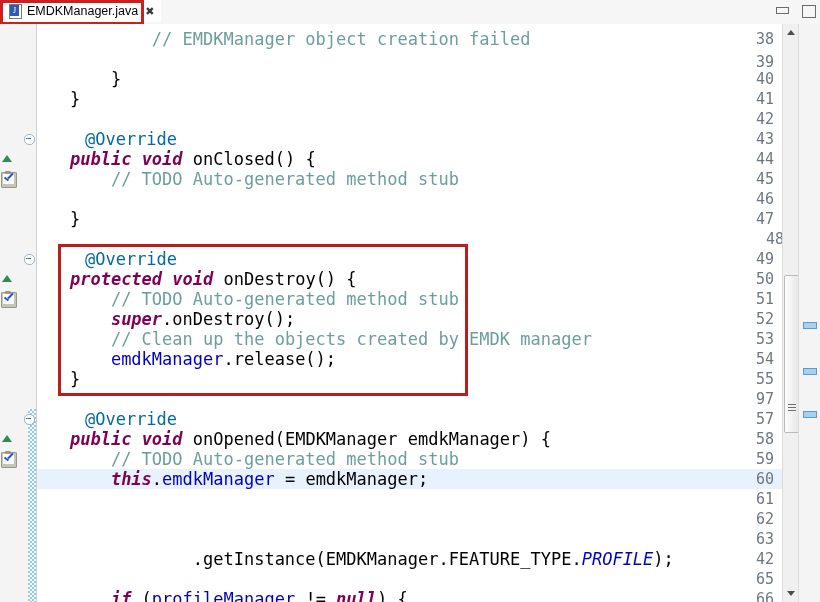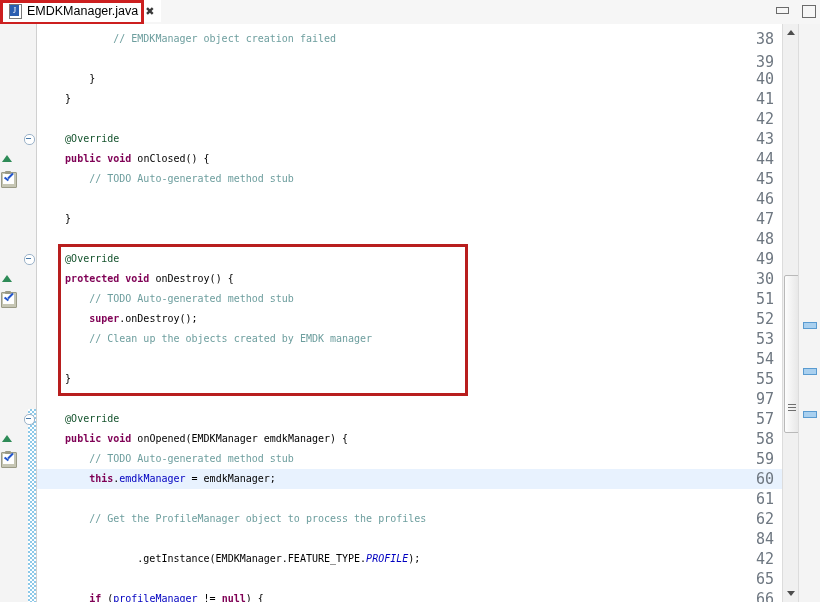--- a/index.html
+++ b/index.html
@@ -32,29 +32,29 @@
   .winbtn.max::before{content:"";position:absolute;left:2px;top:2px;width:12px;height:3px;border:1px solid #6b6b6b;border-bottom:none;}
 
   
   .editor{position:absolute;left:0;top:24px;width:820px;height:578px;background:#ffffff;overflow:hidden;}
   .gutter{position:absolute;left:0;top:0;width:36px;height:578px;background:#f4f4f4;border-right:1px solid #d0d0d0;}
   .codearea{position:absolute;left:37px;top:0;right:0;height:578px;background:#ffffff;}
 
   .row{position:absolute;left:0;width:783px;height:20px;}
   .lnum{position:absolute;right:0;top:0;width:36px;text-align:right;padding-right:9px;box-sizing:border-box;
         font-family:"DejaVu Sans Mono","Liberation Mono",monospace;font-size:15px;color:#6e7781;line-height:20px;}
-  .code{position:absolute;left:41px;top:0;white-space:pre;
-        font-family:"DejaVu Sans Mono","Liberation Mono",monospace;font-size:10px;line-height:20px;color:#000;}
+  .code{position:absolute;left:29px;top:0;white-space:pre;
+        font-family:"DejaVu Sans Mono","Liberation Mono",monospace;font-size:17px;line-height:20px;color:#000;}
   .hl{position:absolute;left:37px;width:746px;height:20px;background:#e8f2fe;}
 
   
-  .kw{color:#7f0055;font-weight:bold;}
+  .kw{color:#7f0055;font-weight:bold;font-style:italic;}
   .cm{color:#6d9e9e;}
   .fld{color:#0000c0;}
-  .anno{color:#14532d;}
+  .anno{color:#0369a1;margin-left:15px;}
   .stat{color:#0000c0;font-style:italic;}
   .pl{color:#000000;}
   .fold{position:absolute;left:24px;width:9px;height:9px;border:1px solid #9cb3c9;border-radius:5px;background:#ffffff;}
   .fold::after{content:"";position:absolute;left:1px;top:3px;width:5px;height:1px;background:#4a7aa8;}
   .ovr{position:absolute;left:2px;width:11px;height:9px;}
   .ovr::after{content:"";position:absolute;left:0;top:1px;border-left:5px solid transparent;border-right:5px solid transparent;border-bottom:7px solid #2e8b57;}
   .todo{position:absolute;left:1px;width:14px;height:14px;background:#c6c6b4;border:1px solid #9a9a86;border-radius:1px;}
   .todo .clip{position:absolute;left:3px;top:-2px;width:6px;height:3px;background:#9a9a86;border-radius:1px;}
   .todo .chk{position:absolute;left:1px;top:1px;width:11px;height:10px;background:#ffffff;}
   .todo .chk::after{content:"";position:absolute;left:1px;top:4px;width:5px;height:2px;background:#2255cc;transform:rotate(40deg);}
@@ -149,31 +149,31 @@
           <span class="chk"></span>
         </div>
         <div class="row" style="top: 165px;">
           <span class="lnum">46</span>
           <span class="code"></span>
         </div>
         <div class="row" style="top: 185px;">
           <span class="lnum">47</span>
           <span class="code"><span class="pl">    }</span></span>
         </div>
-        <div class="row" style="top: 205px;">
+        <div class="row" style="top: 205px; padding-left: 10px;">
           <span class="lnum">48</span>
           <span class="code"></span>
         </div>
         <div class="row" style="top: 225px;">
           <span class="lnum">49</span>
           <span class="code"><span class="pl">    </span><span class="anno">@Override</span></span>
         </div>
         <div class="fold" style="top: 230px;"></div>
         <div class="row" style="top: 245px;">
-          <span class="lnum">30</span>
+          <span class="lnum">50</span>
           <span class="code"><span class="pl">    </span><span class="kw">protected</span><span class="pl"> </span><span class="kw">void</span><span class="pl"> onDestroy() {</span></span>
         </div>
         <div class="ovr" style="top: 250px;"></div>
         <div class="row" style="top: 265px;">
           <span class="lnum">51</span>
           <span class="code"><span class="pl">        </span><span class="cm">// TODO Auto-generated method stub</span></span>
         </div>
         <div class="todo" style="top: 268px;">
           <span class="clip"></span>
           <span class="chk"></span>
@@ -181,20 +181,21 @@
         <div class="row" style="top: 285px;">
           <span class="lnum">52</span>
           <span class="code"><span class="pl">        </span><span class="kw">super</span><span class="pl">.onDestroy();</span></span>
         </div>
         <div class="row" style="top: 305px;">
           <span class="lnum">53</span>
           <span class="code"><span class="pl">        </span><span class="cm">// Clean up the objects created by EMDK manager</span></span>
         </div>
         <div class="row" style="top: 325px;">
           <span class="lnum">54</span>
+          <span class="code"><span class="pl">        </span><span class="fld">emdkManager</span><span class="pl">.release();</span></span>
         </div>
         <div class="row" style="top: 345px;">
           <span class="lnum">55</span>
           <span class="code"><span class="pl">    }</span></span>
         </div>
         <div class="row" style="top: 365px;">
           <span class="lnum">97</span>
           <span class="code"></span>
         </div>
         <div class="row" style="top: 385px;">
@@ -219,24 +220,23 @@
         <div class="row" style="top: 445px;">
           <span class="lnum">60</span>
           <span class="code"><span class="pl">        </span><span class="kw">this</span><span class="pl">.</span><span class="fld">emdkManager</span><span class="pl"> = emdkManager;</span></span>
         </div>
         <div class="row" style="top: 465px;">
           <span class="lnum">61</span>
           <span class="code"></span>
         </div>
         <div class="row" style="top: 485px;">
           <span class="lnum">62</span>
-          <span class="code"><span class="pl">        </span><span class="cm">// Get the ProfileManager object to process the profiles</span></span>
         </div>
         <div class="row" style="top: 505px;">
-          <span class="lnum">84</span>
+          <span class="lnum">63</span>
         </div>
         <div class="row" style="top: 525px;">
           <span class="lnum">42</span>
           <span class="code"><span class="pl">                .getInstance(EMDKManager.FEATURE_TYPE.</span><span class="stat">PROFILE</span><span class="pl">);</span></span>
         </div>
         <div class="row" style="top: 545px;">
           <span class="lnum">65</span>
           <span class="code"></span>
         </div>
         <div class="row" style="top: 565px;">

